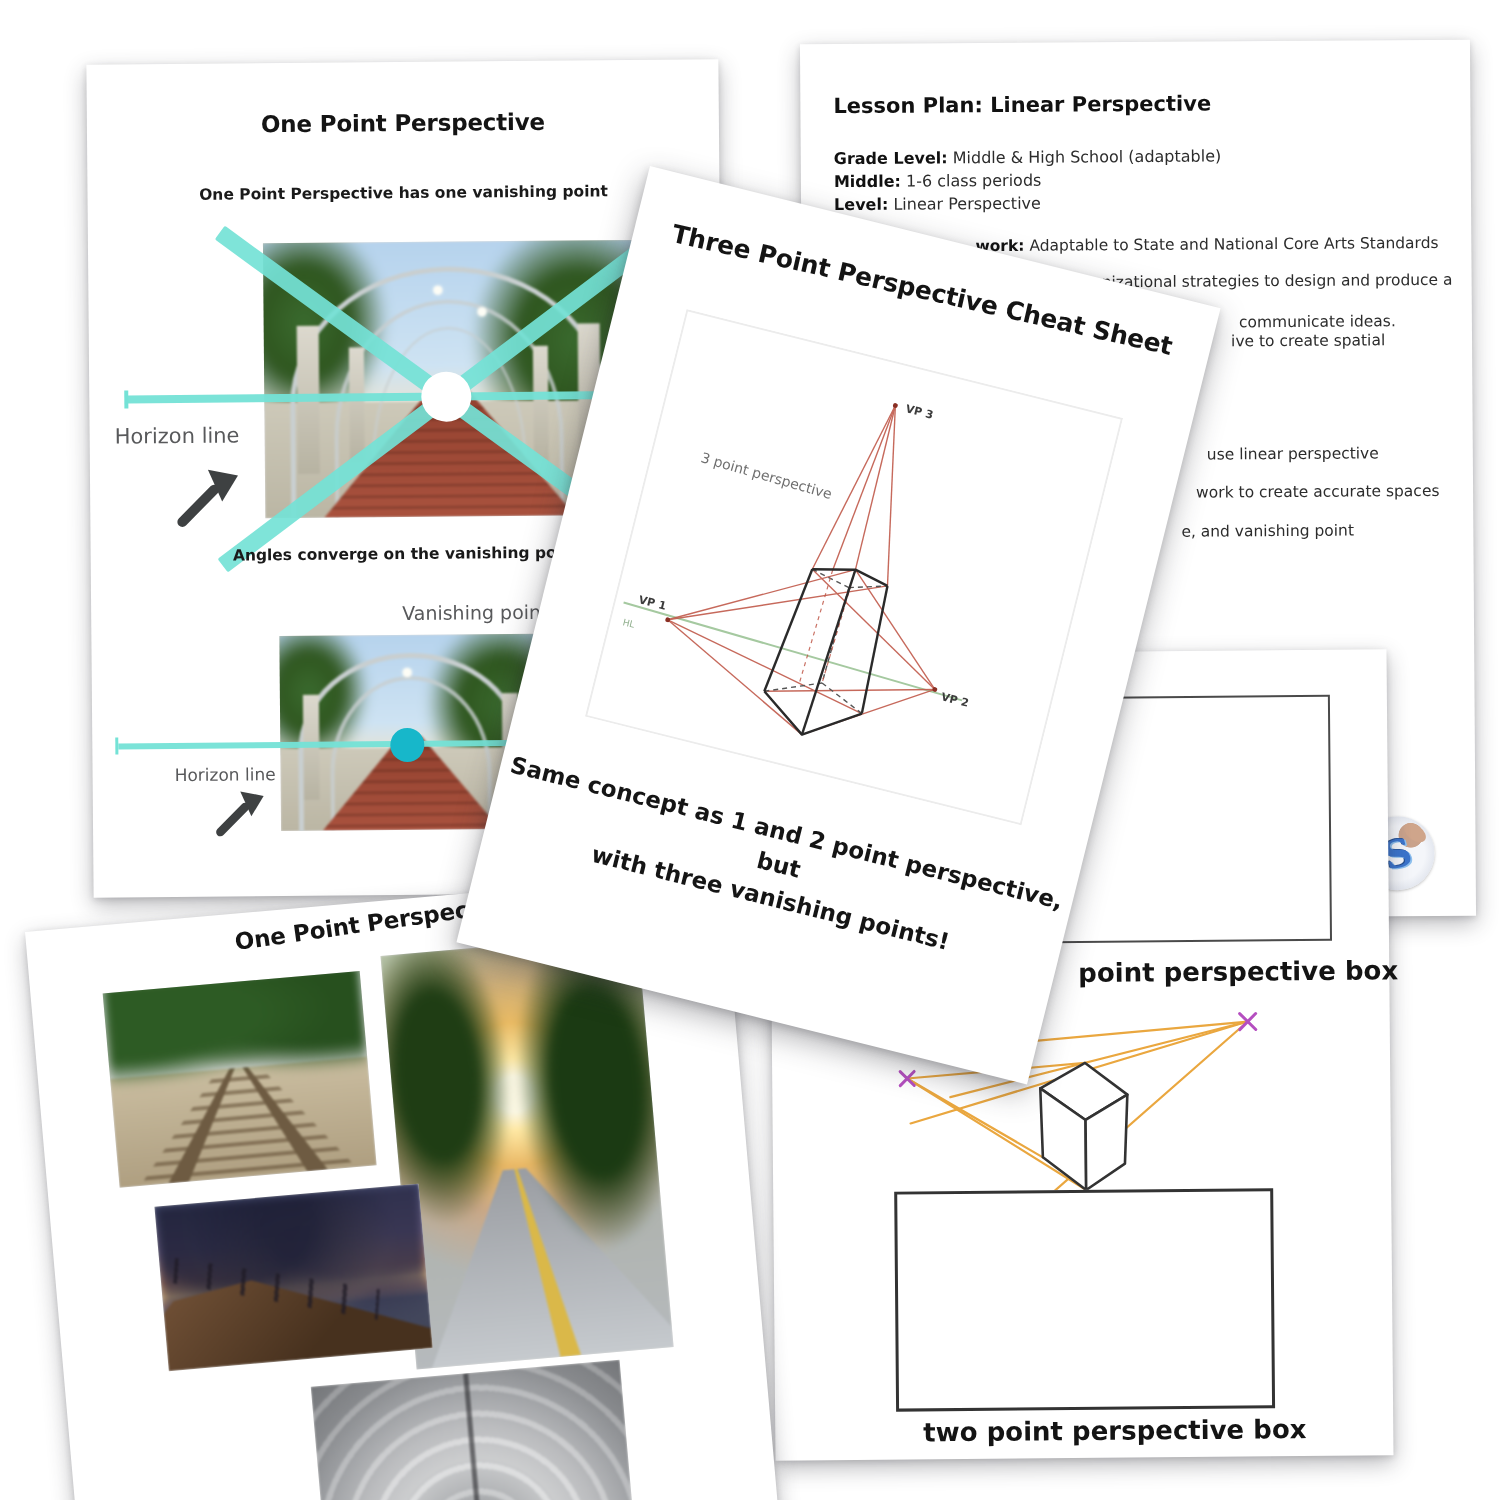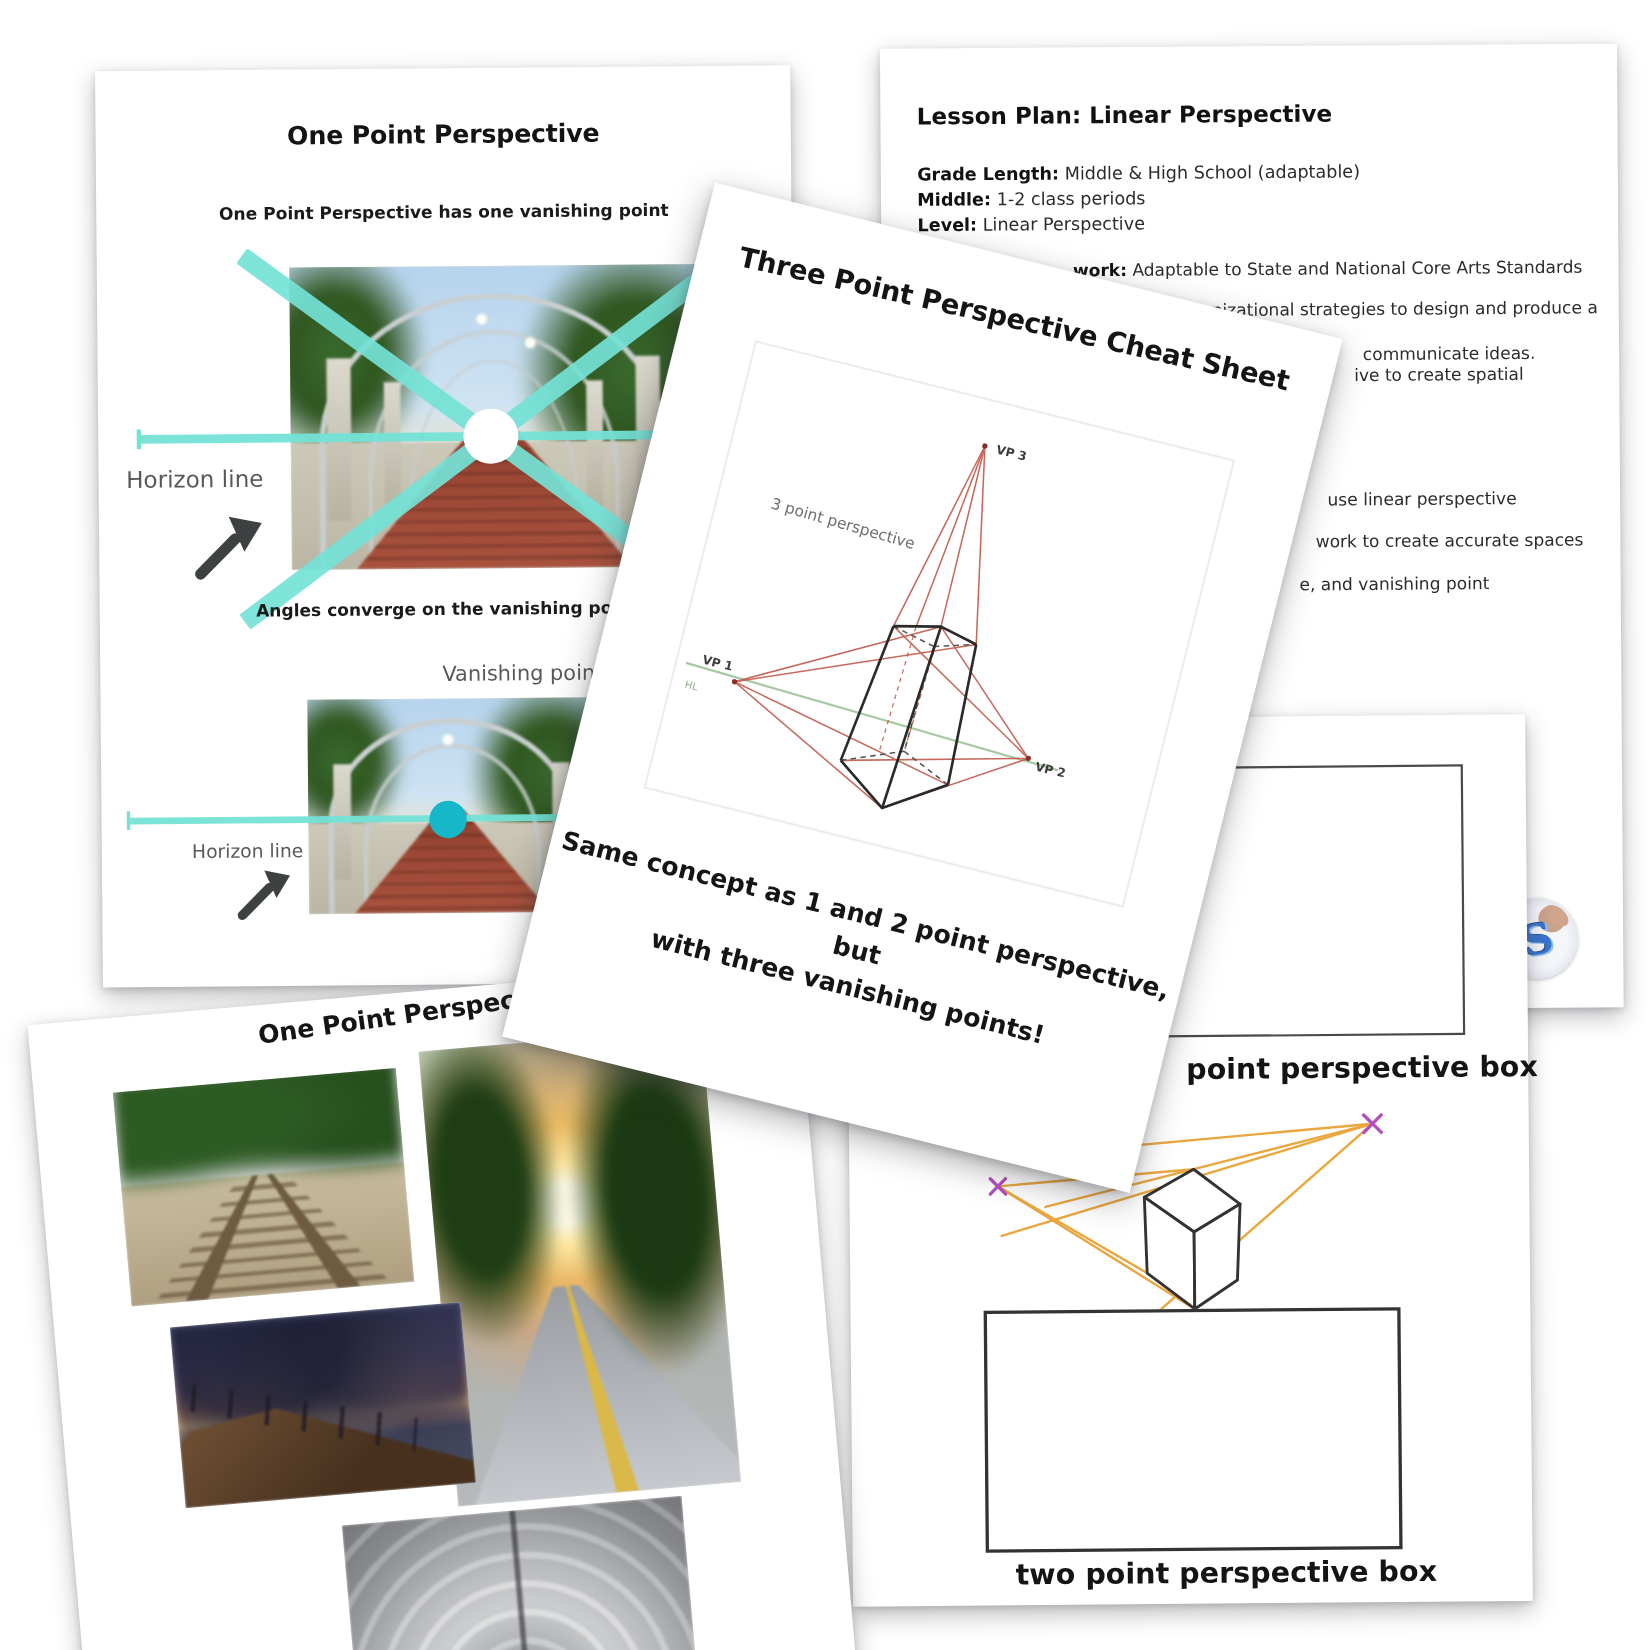--- a/index.html
+++ b/index.html
@@ -147,22 +147,22 @@
   .bx-l2{left:148px;top:764px;}
   .cubesvg{position:absolute;left:60px;top:340px;}
 </style>
 </head>
 <body>
 
 <div class="canvas">
 
   <section class="page p-lesson">
     <div class="hd">Lesson Plan: Linear Perspective</div>
-    <div class="ln ln-grade"><b>Grade Length:</b><span> Middle &amp; High School (adaptable)</span></div>
-    <div class="ln ln-length"><b>Middle:</b><span> 1-2 class periods</span></div>
+    <div class="ln ln-grade"><b>Grade Level:</b><span> Middle &amp; High School (adaptable)</span></div>
+    <div class="ln ln-length"><b>Middle:</b><span> 1-6 class periods</span></div>
     <div class="ln ln-topic"><b>Level:</b><span> Linear Perspective</span></div>
 
     <div class="fr fr1"><b>work:</b><span> Adaptable to State and National Core Arts Standards</span></div>
     <div class="fr fr2">nizational strategies to design and produce a</div>
     <div class="fr fr3">communicate ideas.</div>
     <div class="fr fr4">ive to create spatial</div>
     <div class="fr fr5">use linear perspective</div>
     <div class="fr fr6">work to create accurate spaces</div>
     <div class="fr fr7">e, and vanishing point</div>
 

